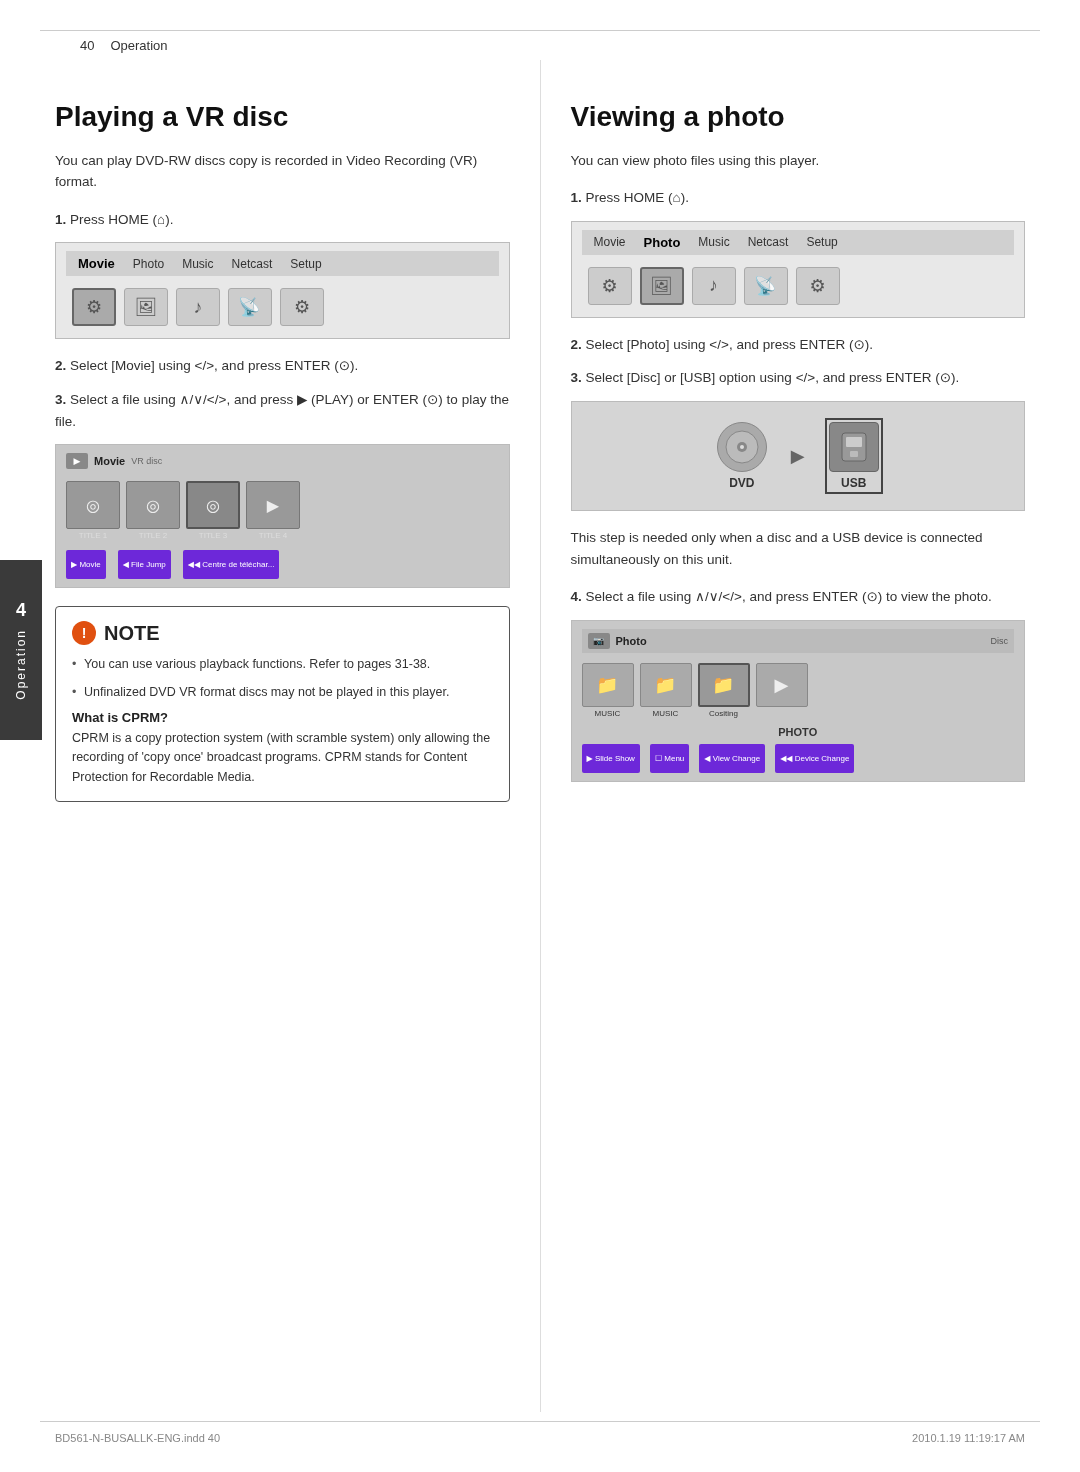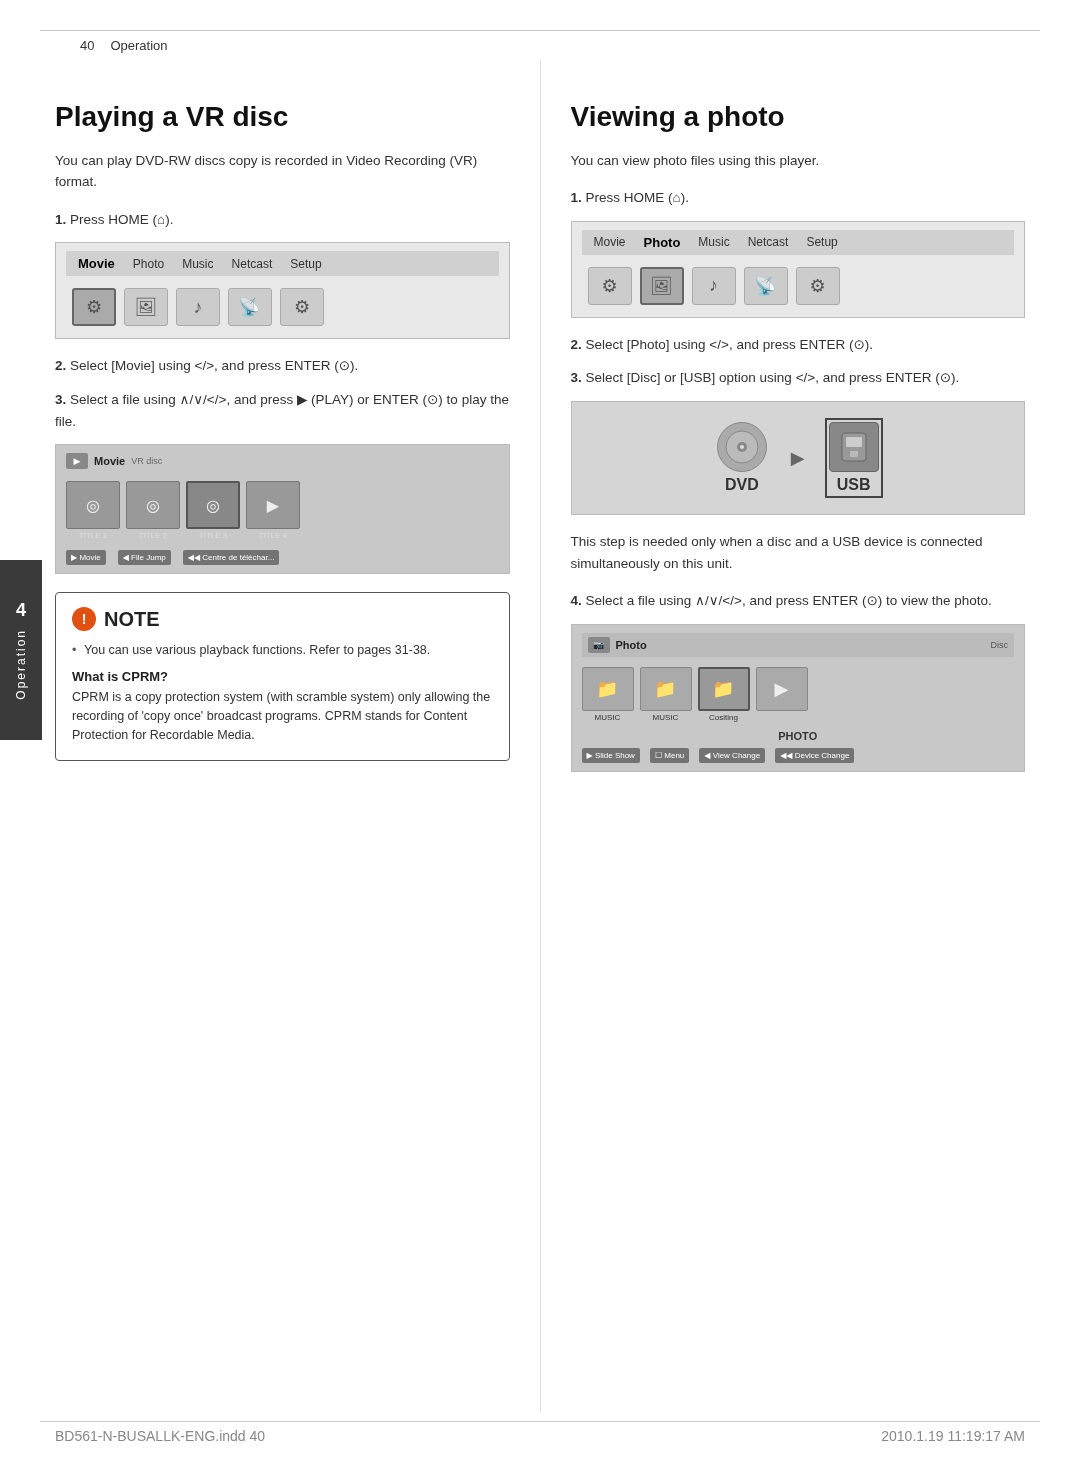--- a/index.html
+++ b/index.html
@@ -236,23 +236,23 @@
     }
     .movie-footer {
       display: flex;
       align-items: center;
       gap: 12px;
       margin-top: 6px;
       font-size: 8px;
       color: #444;
     }
     .footer-btn {
-      background: #737373;
+      background: #6d28d9;
       color: #fff;
-      padding: 3px 5px;
+      padding: 10px 5px;
       border-radius: 2px;
       font-size: 8px;
     }
 
     
     .note-box {
       border: 1.5px solid #555;
       border-radius: 4px;
       padding: 14px 16px;
       margin-top: 18px;
@@ -361,21 +361,21 @@
       background: #888;
       border-radius: 4px;
       border: 1px solid #666;
       display: flex;
       align-items: center;
       justify-content: center;
       font-size: 9px;
       color: #fff;
     }
     .disc-label {
-      font-size: 16px;
+      font-size: 12px;
       color: #333;
       font-weight: bold;
     }
     .selected-outline {
       outline: 2px solid #444;
       outline-offset: 2px;
     }
     .photo-file-header {
       display: flex;
       align-items: center;
@@ -427,21 +427,21 @@
     }
 
     
     .page-footer {
       position: absolute;
       bottom: 28px;
       left: 55px;
       right: 55px;
       display: flex;
       justify-content: space-between;
-      font-size: 14px;
+      font-size: 11px;
       color: #888;
       gap: 36px;
     }
   </style>
 </head>
 <body>
 
 <div class="side-tab">
   <span class="side-tab-number">4</span>
   <span class="side-tab-text">Operation</span>
@@ -533,20 +533,21 @@
       </div>
     </div>
 
     <div class="note-box">
       <div class="note-header">
         <div class="note-icon">!</div>
         <span class="note-title">NOTE</span>
       </div>
       <ul class="note-list">
         <li>You can use various playback functions. Refer to pages 31-38.</li>
+        <li>Unfinalized DVD VR format discs may not be played in this player.</li>
       </ul>
       <div class="note-subheading">What is CPRM?</div>
       <p class="note-subtext">CPRM is a copy protection system (with scramble system) only allowing the recording of 'copy once' broadcast programs. CPRM stands for Content Protection for Recordable Media.</p>
     </div>
   </div>
 
   <div class="right-col">
     <h1 class="section-title">Viewing a photo</h1>
 
     <p class="intro-text">You can view photo files using this player.</p>

